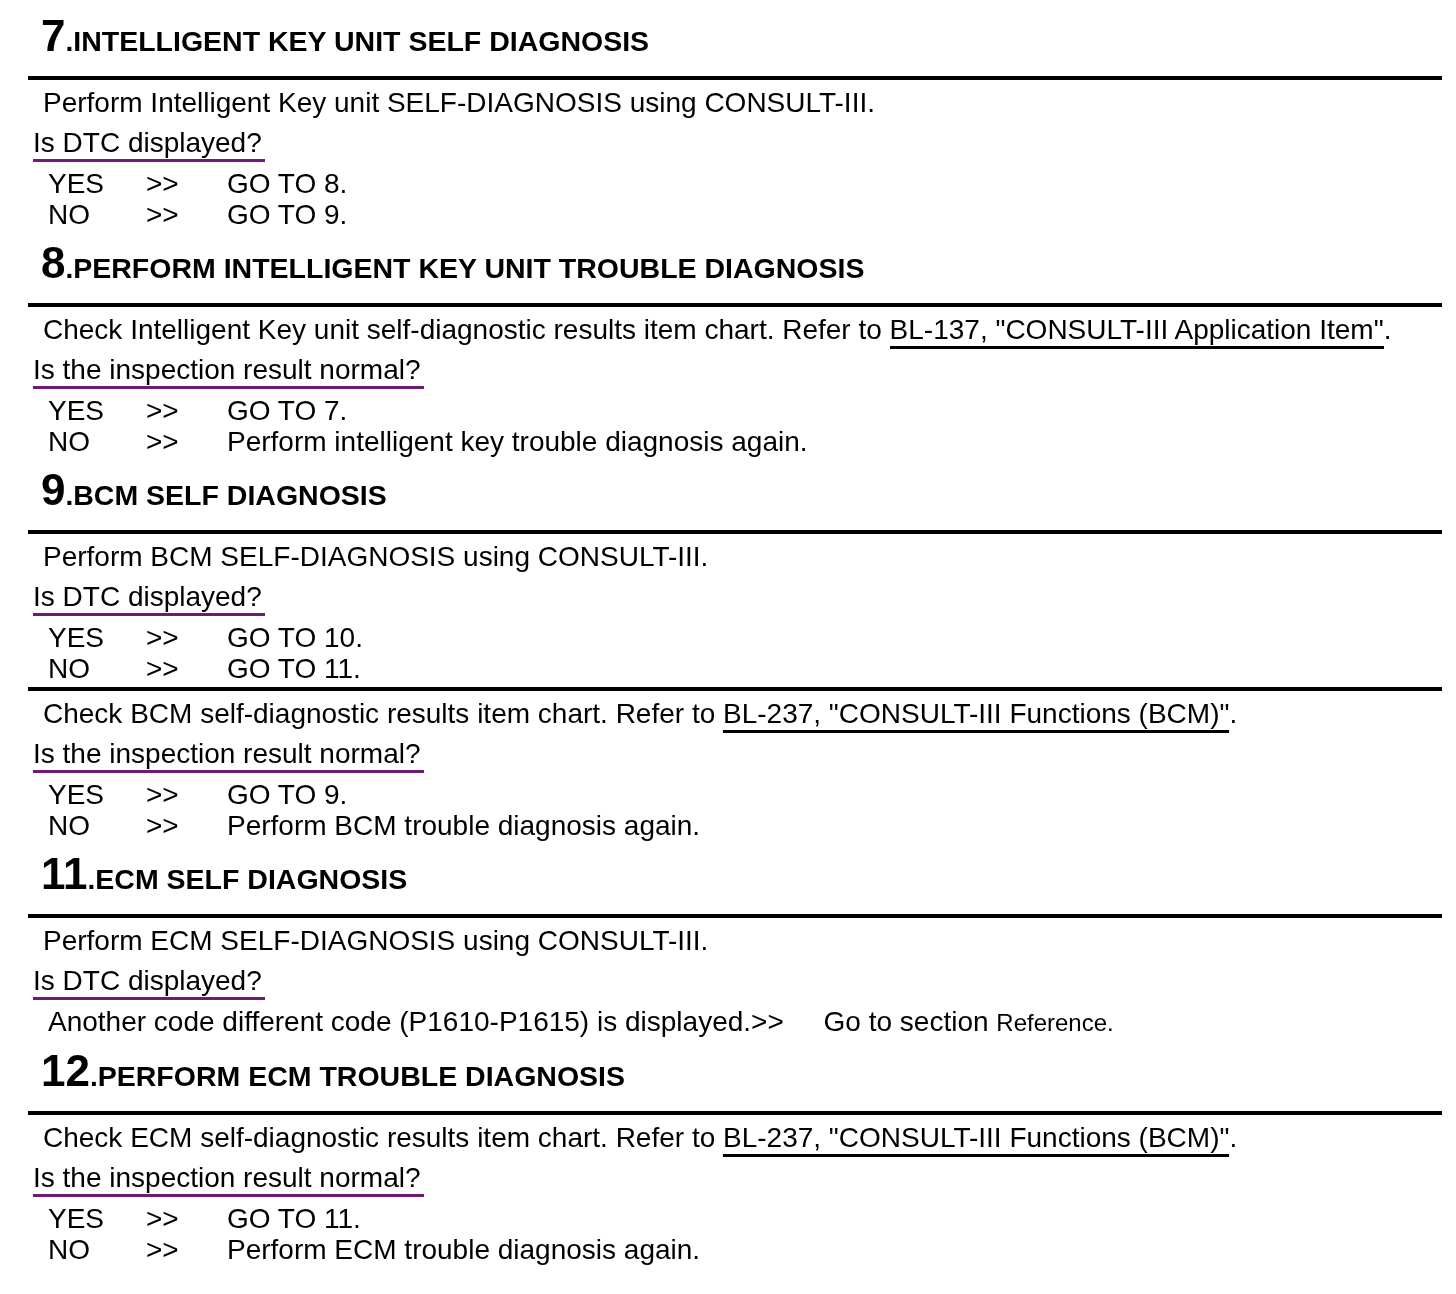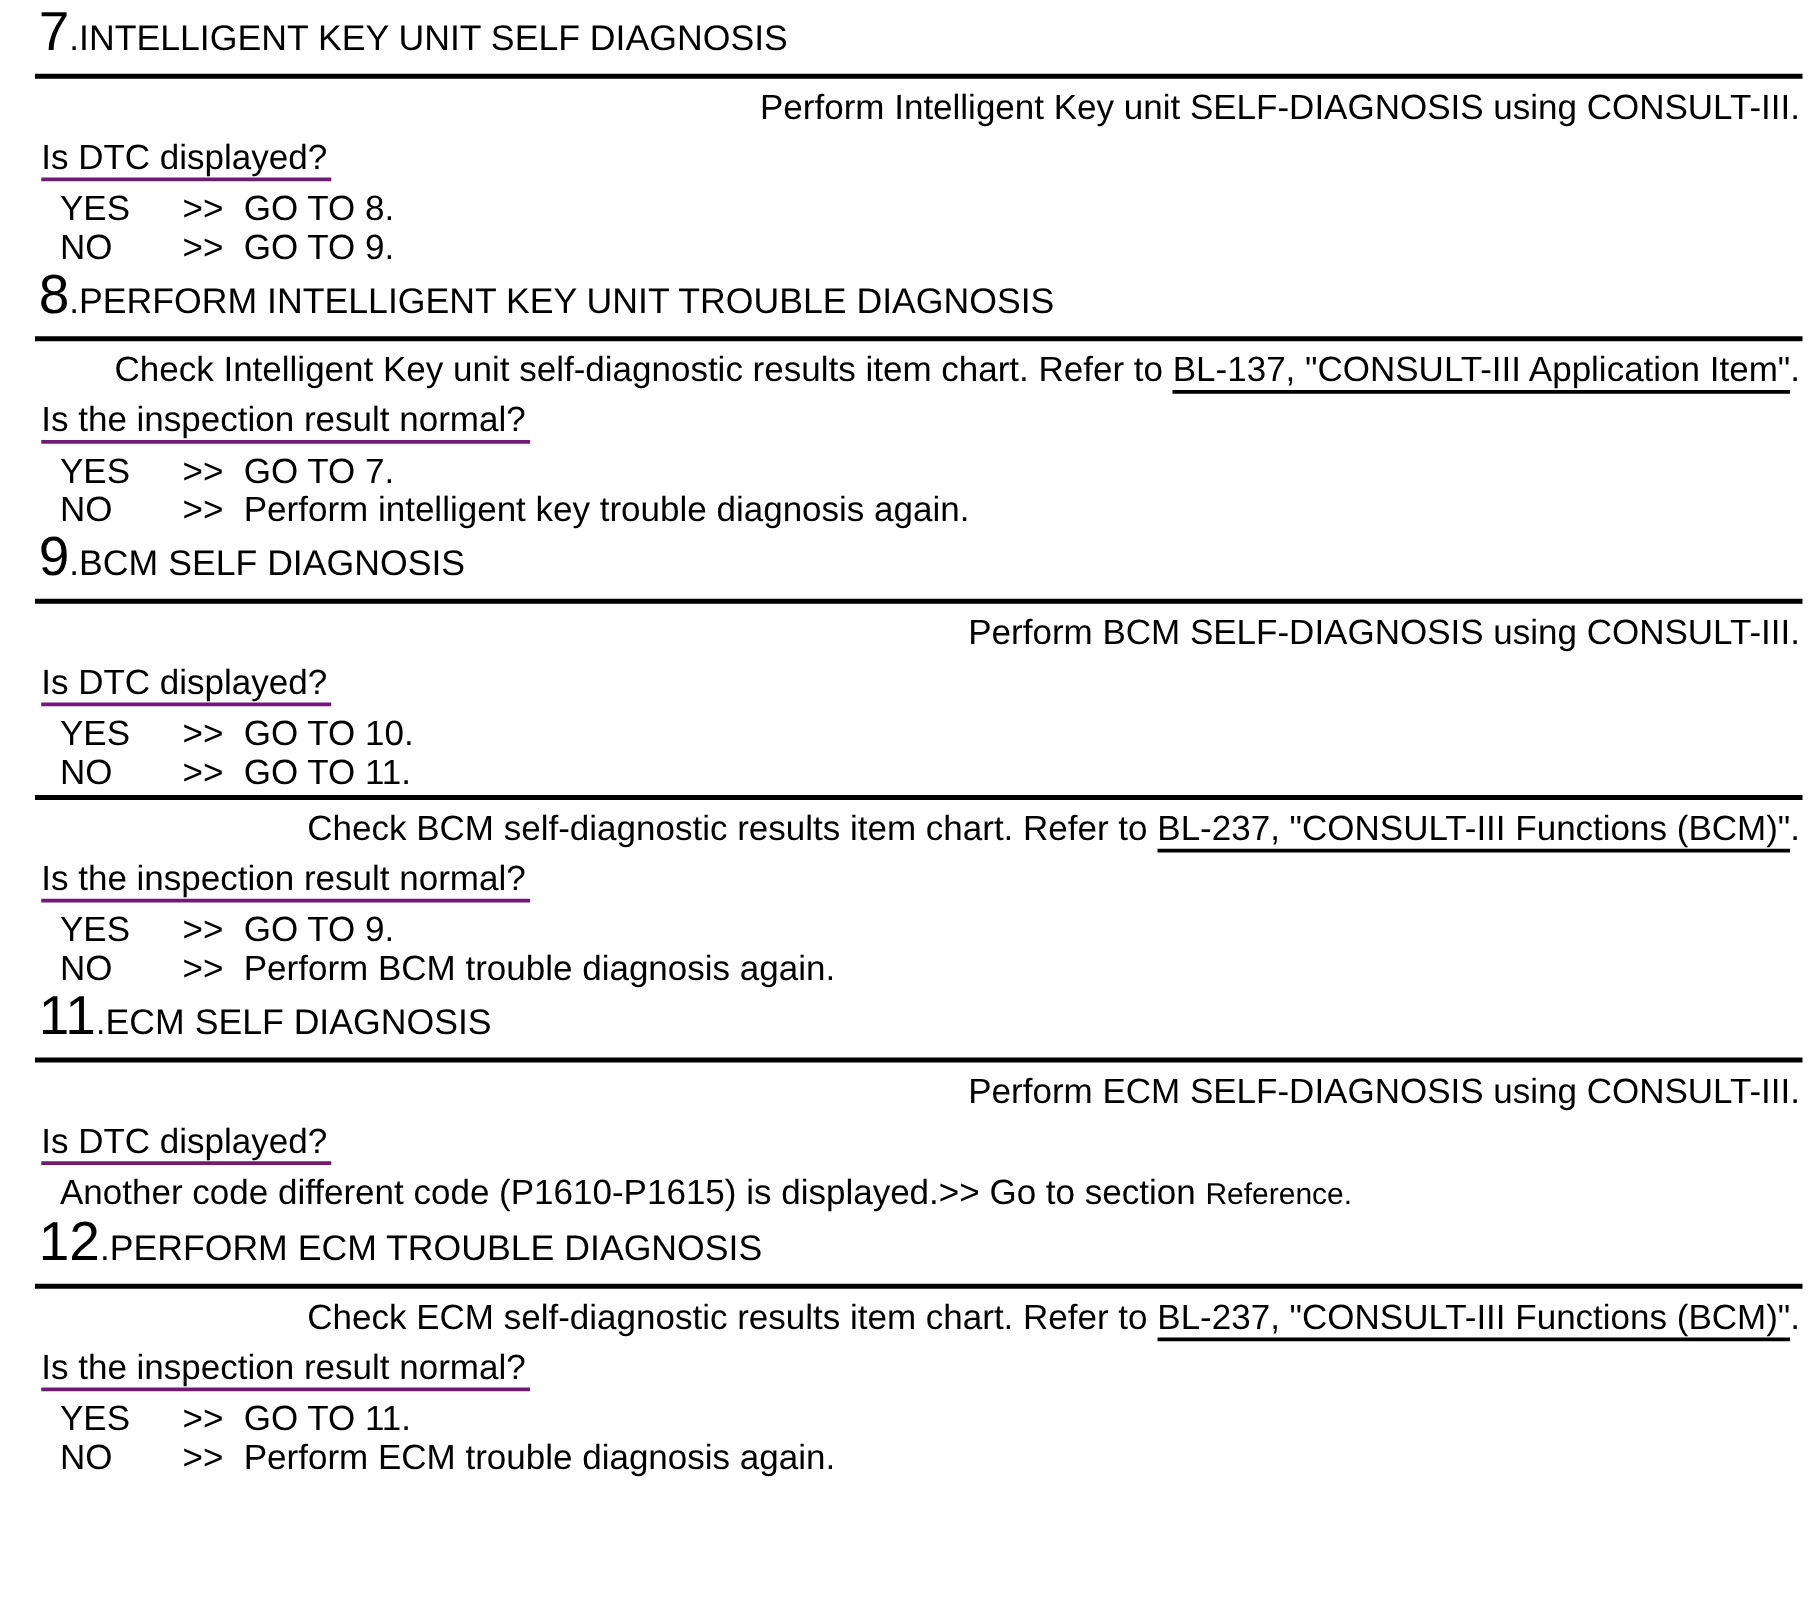--- a/index.html
+++ b/index.html
@@ -9,41 +9,40 @@
     box-sizing: border-box;
     background: #ffffff;
     color: #000000;
     font-family: "Liberation Sans", "DejaVu Sans", sans-serif;
     padding: 3px 16px 0 31px;
     overflow: hidden;
   }
   .page { width: 100%; }
   .step { margin: 0; }
   .step-heading {
-    margin: 0;
-    font-weight: 400;
+    margin: 10px;
+    font-weight: 700;
     line-height: 46px;
     white-space: nowrap;
     letter-spacing: 0;
   }
   .step-number { font-size: 44px; }
   .step-sep { font-size: 28px; }
   .step-title { font-size: 28.5px; }
   .rule {
     height: 4px;
     background: #000;
     margin: 3px 0 0 -3px;
     width: calc(100% + 5px);
   }
   .para {
-    margin: 7px 0 0 2px;
+    margin: 7px 0 0 12px;
     font-size: 28px;
     line-height: 31px;
     white-space: nowrap;
-    text-align: right;
   }
   .question {
     margin: 9px 0 0 2px;
     font-size: 28px;
     line-height: 31px;
     white-space: nowrap;
   }
   .q-underline {
     border-bottom: 3px solid #701a75;
     padding-right: 3px;
@@ -60,21 +59,21 @@
   .answer-row {
     display: flex;
     font-size: 28px;
     line-height: 31px;
     white-space: nowrap;
   }
   .answer-row.inline { display: block; }
   .answer-label { width: 98px; flex: 0 0 auto; }
   .answer-arrow { width: 49px; flex: 0 0 auto; }
   .answer-inline-label, .answer-inline-arrow { display: inline; }
-  .answer-action { display: inline; }
+  .answer-action { display: inline; margin-left: 32px; }
   .ref-small { font-size: 24px; }
 </style>
 </head>
 <body>
 
 <main class="page">
   <div>
       <section class="step">
         <h2 class="step-heading"><span class="step-number">7</span><span class="step-sep">.</span><span class="step-title">INTELLIGENT KEY UNIT SELF DIAGNOSIS</span></h2>
         <div class="rule"></div>

